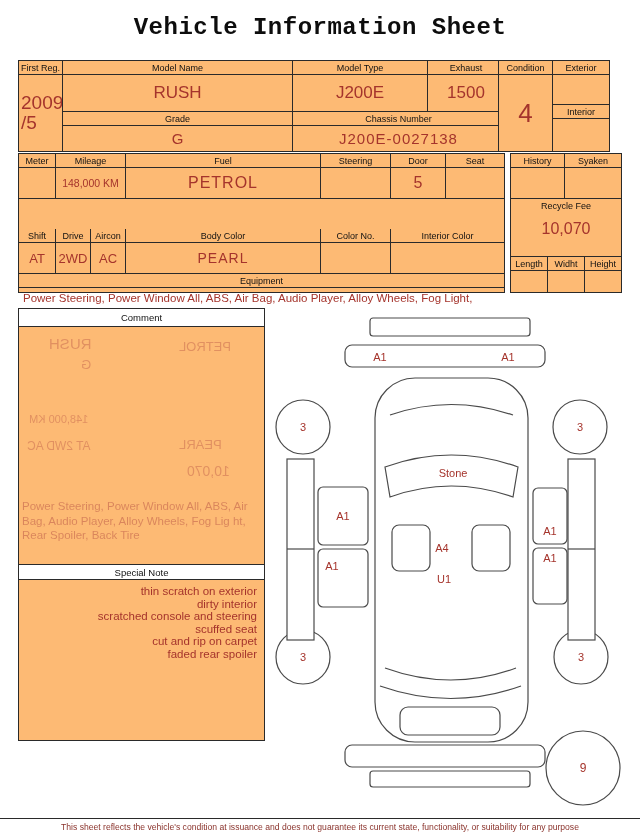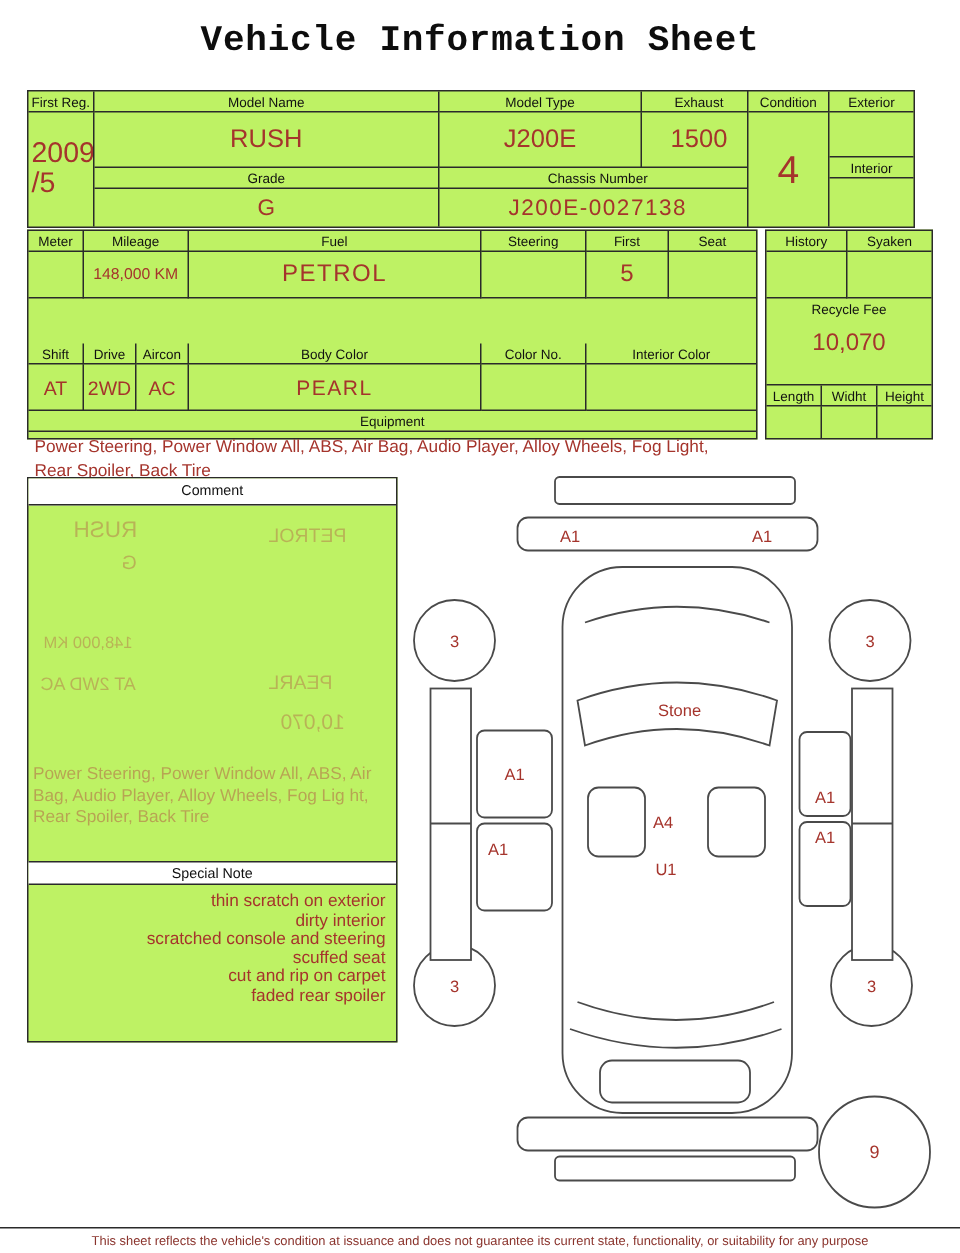--- a/index.html
+++ b/index.html
@@ -6,21 +6,21 @@
   html,body { width:640px; height:835px; }
   body {
     position:relative; background:#ffffff; overflow:hidden;
     font-family:"Liberation Sans", sans-serif; color:#111;
   }
   .title {
     position:absolute; top:14px; left:0; width:100%;
     text-align:center; font-family:Liberation Mono, monospace;
     font-size:24px; font-weight:600; color:#0d0d0d; letter-spacing:.5px;
   }
-  .tbl { position:absolute; border:1px solid #2a2a2a; background:#bef264; }
+  .tbl { position:absolute; border:1px solid #2a2a2a; background:#fdba74; }
   .grid { display:grid; }
   .cell {
     border-right:1px solid #2a2a2a; border-bottom:1px solid #2a2a2a;
     display:flex; align-items:center; justify-content:center; overflow:hidden;
   }
   .lc { border-right:none; }
   .lr { border-bottom:none; }
   .hdr { font-size:9px; color:#111; }
   .val { color:#a5342c; }
   .v17 { font-size:17px; }
@@ -91,21 +91,21 @@
   <div class="cell hdr lc" style="grid-area:3/2;">Interior</div>
   <div class="cell lc lr" style="grid-area:4/2;"></div>
 </div>
 
 <div class="tbl" style="left:18px; top:153px; width:487px; height:140px; display:flex; flex-direction:column;">
   <div class="grid" style="grid-template-columns:37px 70px 195px 70px 55px 1fr; grid-template-rows:14px 31px;">
     <div class="cell hdr">Meter</div>
     <div class="cell hdr">Mileage</div>
     <div class="cell hdr">Fuel</div>
     <div class="cell hdr">Steering</div>
-    <div class="cell hdr">First</div>
+    <div class="cell hdr">Door</div>
     <div class="cell hdr lc">Seat</div>
     <div class="cell"></div>
     <div class="cell val v11">148,000 KM</div>
     <div class="cell val ls1" style="font-size:16px;">PETROL</div>
     <div class="cell"></div>
     <div class="cell val" style="font-size:16px;">5</div>
     <div class="cell lc"></div>
   </div>
   <div class="grid" style="grid-template-columns:37px 35px 35px 195px 70px 1fr; grid-template-rows:14px 31px;margin-top:30px;">
     <div class="cell hdr">Shift</div>
@@ -141,21 +141,21 @@
   <div class="grid" style="grid-template-columns:37px 37px 1fr; grid-template-rows:14px 1fr; flex:1;">
     <div class="cell hdr">Length</div>
     <div class="cell hdr">Widht</div>
     <div class="cell hdr lc">Height</div>
     <div class="cell lr"></div>
     <div class="cell lr"></div>
     <div class="cell lc lr"></div>
   </div>
 </div>
 
-<div class="tbl" style="left:18px; top:318px; width:247px; height:377px; display:flex; flex-direction:column;">
+<div class="tbl" style="left:18px; top:308px; width:247px; height:433px; display:flex; flex-direction:column;">
   <div class="panel-hdr" style="height:18px; border-bottom:1px solid #2a2a2a;">Comment</div>
   <div style="position:relative; height:237px;">
     <div class="ghost" style="left:30px; top:8px;  font-size:15px;">RUSH</div>
     <div class="ghost" style="left:160px; top:12px; font-size:13px;">PETROL</div>
     <div class="ghost" style="left:62px; top:30px; font-size:13px;">G</div>
     <div class="ghost" style="left:10px; top:86px; font-size:11px;">148,000 KM</div>
     <div class="ghost" style="left:8px;  top:112px; font-size:12px;">AT  2WD  AC</div>
     <div class="ghost" style="left:160px; top:110px; font-size:13px;">PEARL</div>
     <div class="ghost" style="left:168px; top:136px; font-size:14px;">10,070</div>
     <div class="ghost-par" style="top:172px;">Power Steering, Power Window  All, ABS, Air Bag, Audio Player, Alloy Wheels, Fog Lig ht, Rear Spoiler, Back Tire</div>

